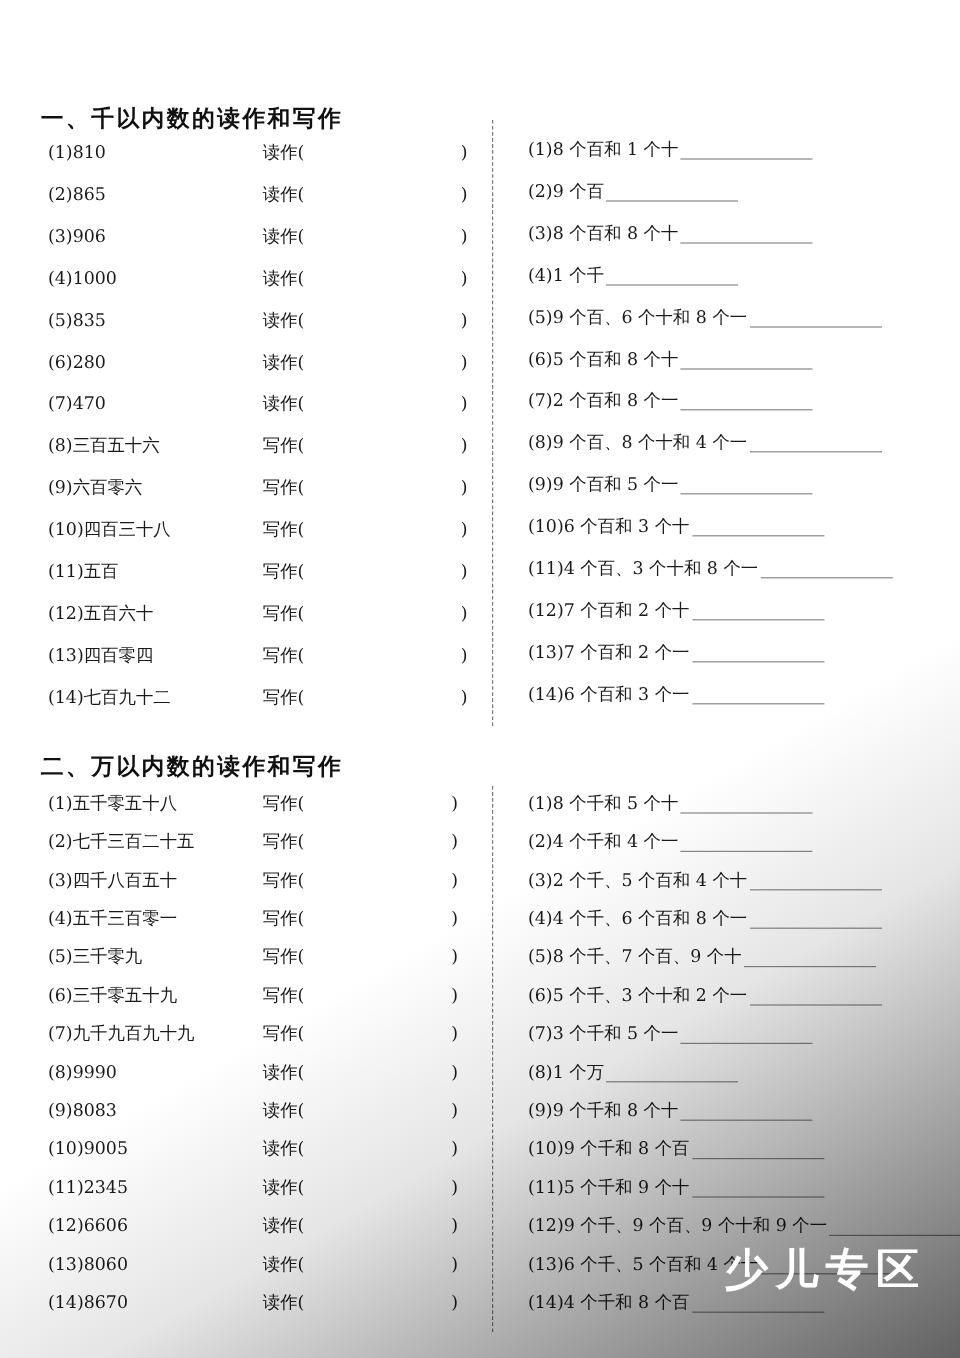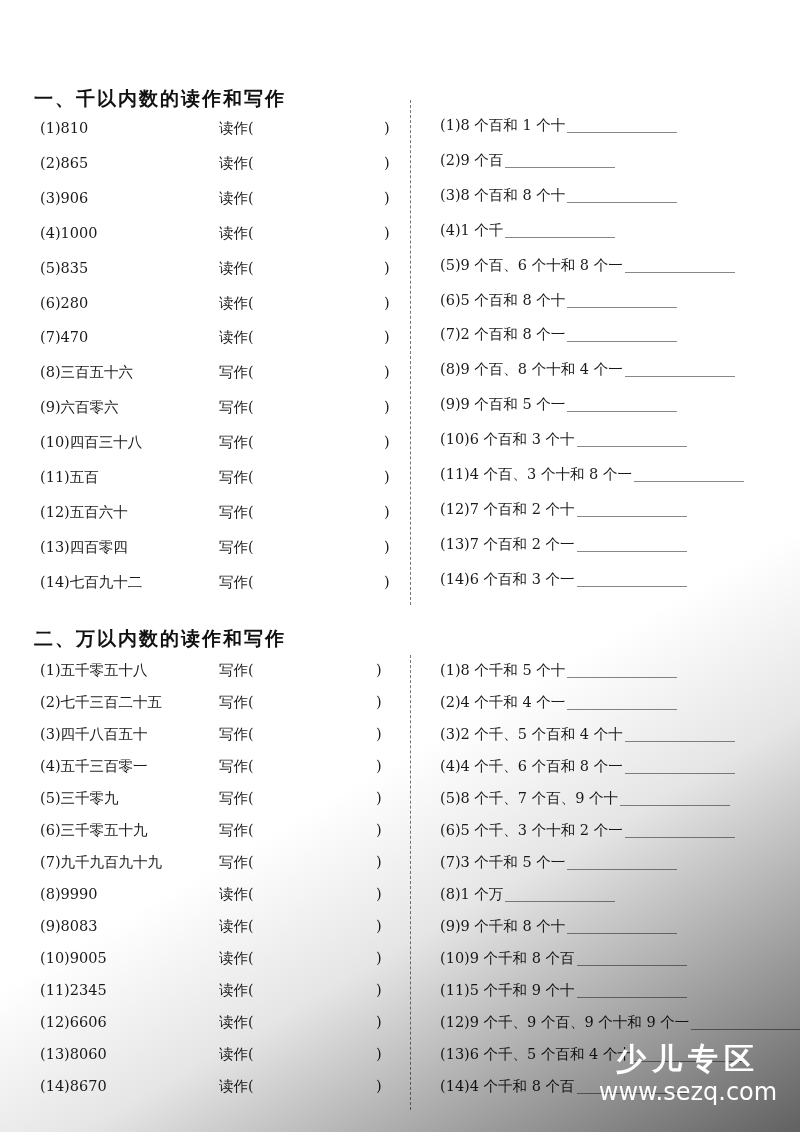--- a/index.html
+++ b/index.html
@@ -40,21 +40,21 @@
   .blank {
     display: inline-block; width: 110px; height: 0;
     border-bottom: 1px solid #888; margin-left: 2px; margin-bottom: 3px;
   }
   .watermark {
     position: absolute; left: 588px; top: 1040px; width: 200px;
     text-align: center; color: #ffffff; pointer-events: none;
   }
   .wm-cn {
     font-family: "DejaVu Sans", "Liberation Sans", sans-serif;
-    font-weight: bold; font-size: 30px; letter-spacing: 6px; line-height: 38px;
+    font-weight: bold; font-size: 36px; letter-spacing: 6px; line-height: 38px;
   }
   .wm-url {
     font-family: "DejaVu Sans", "Liberation Sans", sans-serif;
     font-size: 24px; line-height: 28px;
   }
 </style>
 </head>
 <body>
 
 <div>
@@ -326,14 +326,13 @@
         <span>(14)4 个千和 8 个百</span>
         <span class="blank"></span>
       </div>
     </div>
 </div>
 
 <div class="shade"></div>
 
 <div class="watermark">
   <div class="wm-cn">少儿专区</div>
-  <div class="wm-url">www.sezq.com</div>
 </div>
 
 </body></html>

